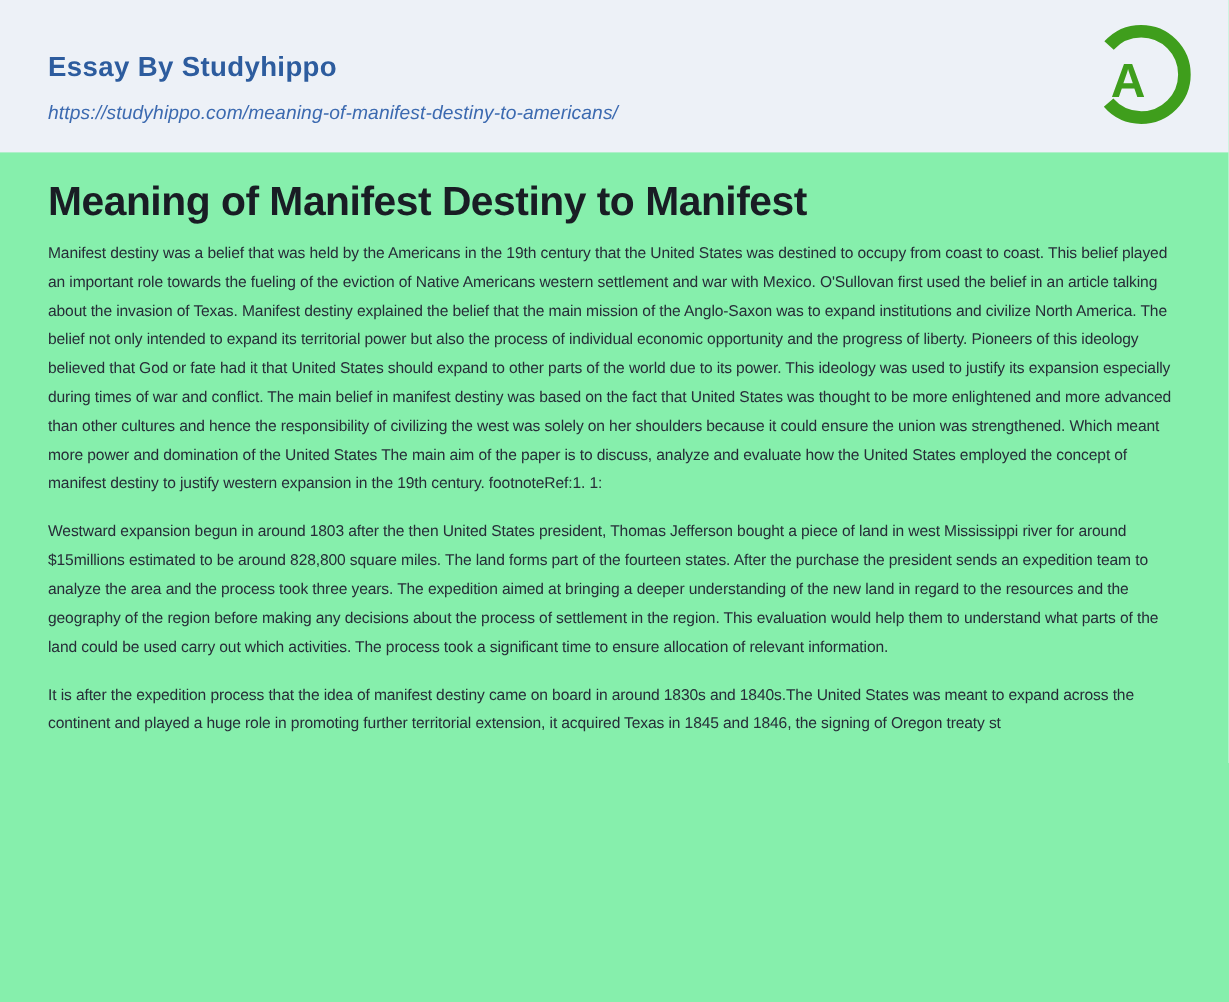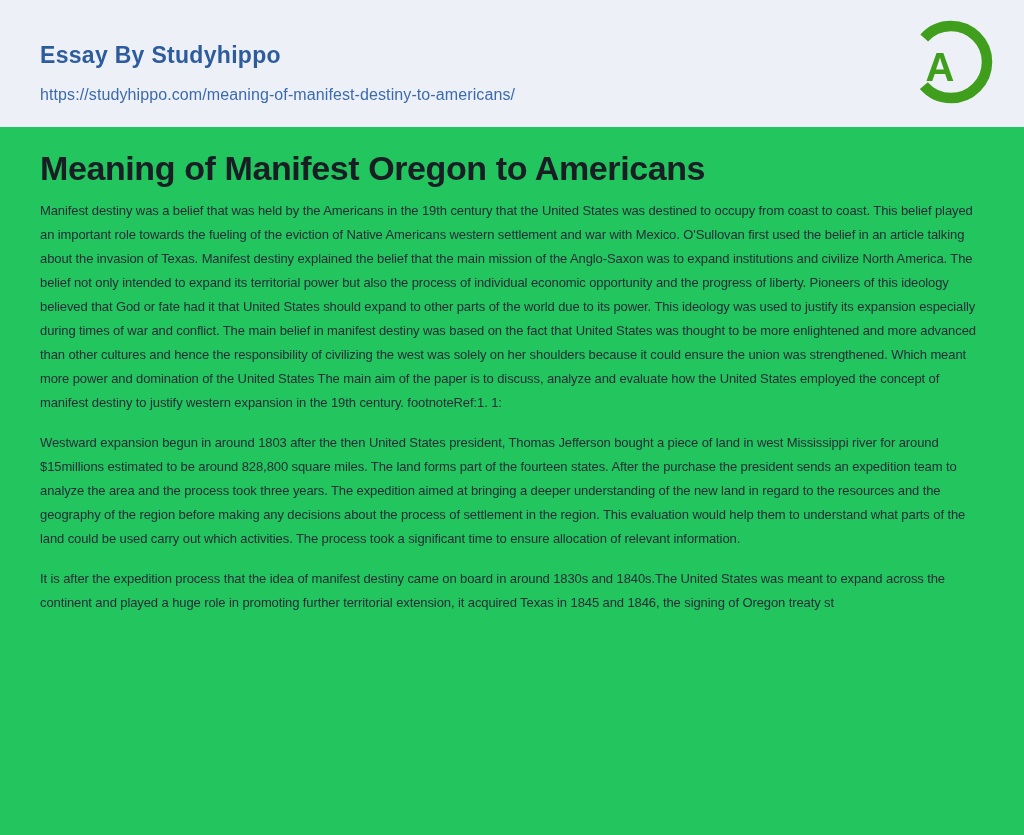--- a/index.html
+++ b/index.html
@@ -5,21 +5,21 @@
   * { box-sizing: border-box; }
   html, body {
     margin: 0;
     padding: 0;
     background: #ffffff;
     font-family: "Liberation Sans", sans-serif;
   }
   .page {
     width: 1024px;
     height: 835px;
-    background: #22c55e;
+    background: #86efac;
     overflow: hidden;
   }
   .header {
     position: relative;
     height: 127px;
     background: #edf1f7;
   }
   .site-label {
     position: absolute;
     left: 40px;
@@ -31,20 +31,21 @@
   }
   .url-link {
     position: absolute;
     left: 40px;
     top: 86px;
     font-size: 16px;
     font-weight: 400;
     color: #3c6ab0;
     text-decoration: none;
     letter-spacing: 0.1px;
+    font-style: italic;
   }
   .logo {
     position: absolute;
     top: 16px;
     right: 30px;
     width: 92px;
     height: 92px;
   }
   .main {
     padding: 0 39px 0 40px;
@@ -76,19 +77,19 @@
     <a class="url-link" href="#">https://studyhippo.com/meaning-of-manifest-destiny-to-americans/</a>
     <div class="logo">
       <svg width="92" height="92" viewBox="0 0 92 92">
         <circle cx="49" cy="46" r="36" fill="none" stroke="#3f9e1c" stroke-width="10.5" stroke-dasharray="174.2 52" stroke-dashoffset="87"></circle>
         <text x="38" y="65" text-anchor="middle" font-family="Liberation Sans, sans-serif" font-size="40" font-weight="700" fill="#3f9e1c">A</text>
       </svg>
     </div>
   </div>
 
   <div class="main">
-    <h1 class="article-title">Meaning of Manifest Oregon to Americans</h1>
+    <h1 class="article-title">Meaning of Manifest Destiny to Manifest</h1>
     <p class="article-paragraph">Manifest destiny was a belief that was held by the Americans in the 19th century that the United States was destined to occupy from coast to coast. This belief played an important role towards the fueling of the eviction of Native Americans western settlement and war with Mexico. O'Sullovan first used the belief in an article talking about the invasion of Texas. Manifest destiny explained the belief that the main mission of the Anglo-Saxon was to expand institutions and civilize North America. The belief not only intended to expand its territorial power but also the process of individual economic opportunity and the progress of liberty. Pioneers of this ideology believed that God or fate had it that United States should expand to other parts of the world due to its power. This ideology was used to justify its expansion especially during times of war and conflict. The main belief in manifest destiny was based on the fact that United States was thought to be more enlightened and more advanced than other cultures and hence the responsibility of civilizing the west was solely on her shoulders because it could ensure the union was strengthened. Which meant more power and domination of the United States The main aim of the paper is to discuss, analyze and evaluate how the United States employed the concept of manifest destiny to justify western expansion in the 19th century. footnoteRef:1. 1:</p>
     <p class="article-paragraph">Westward expansion begun in around 1803 after the then United States president, Thomas Jefferson bought a piece of land in west Mississippi river for around $15millions estimated to be around 828,800 square miles. The land forms part of the fourteen states. After the purchase the president sends an expedition team to analyze the area and the process took three years. The expedition aimed at bringing a deeper understanding of the new land in regard to the resources and the geography of the region before making any decisions about the process of settlement in the region. This evaluation would help them to understand what parts of the land could be used carry out which activities. The process took a significant time to ensure allocation of relevant information.</p>
     <p class="article-paragraph">It is after the expedition process that the idea of manifest destiny came on board in around 1830s and 1840s.The United States was meant to expand across the continent and played a huge role in promoting further territorial extension, it acquired Texas in 1845 and 1846, the signing of Oregon treaty st</p>
   </div>
 
 </div>
 
 </body></html>

